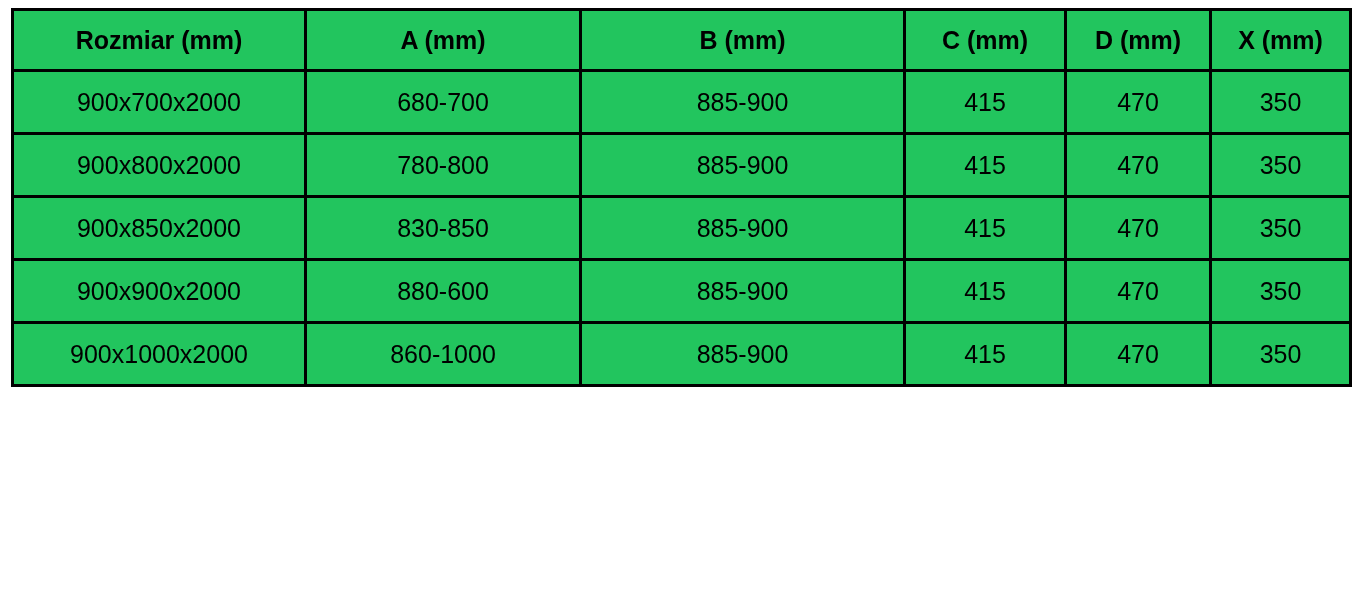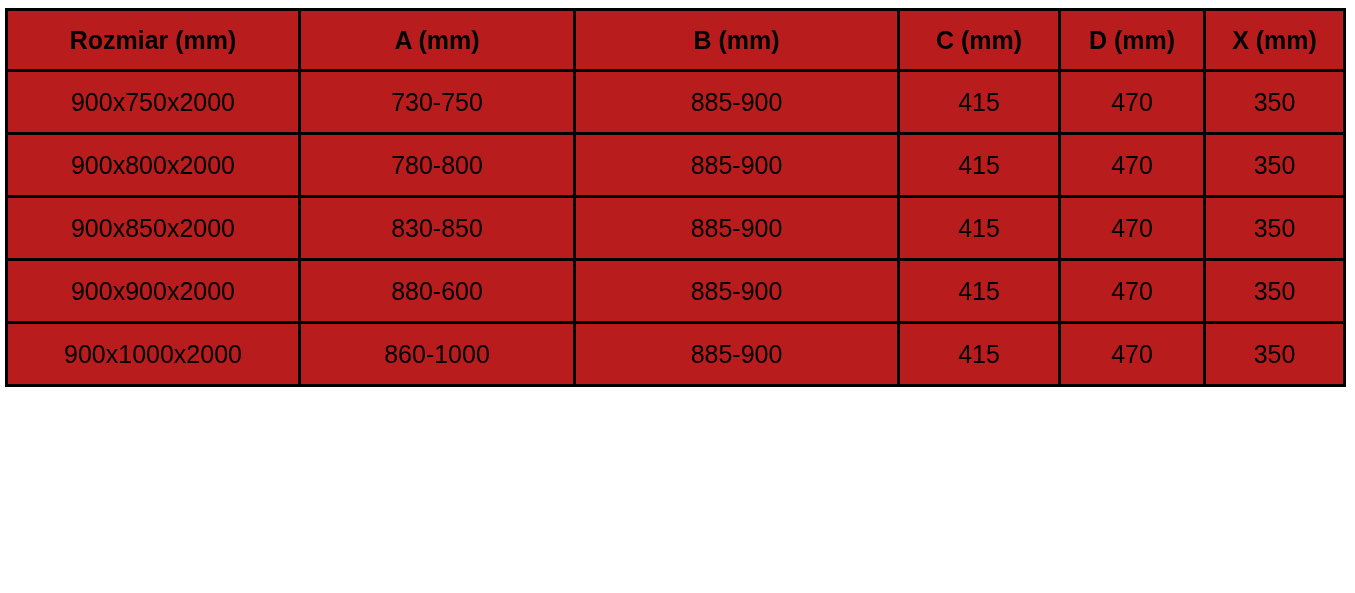--- a/index.html
+++ b/index.html
@@ -13,25 +13,25 @@
   }
   .page {
     position: relative;
     width: 1355px;
     height: 593px;
     background: #ffffff;
     overflow: hidden;
   }
   table.size-table {
     position: absolute;
-    left: 5px;
+    left: 11px;
     top: 8px;
     border-collapse: collapse;
     table-layout: fixed;
-    background: #b91c1c;
+    background: #22c55e;
   }
   table.size-table col.c1 { width: 293px; }
   table.size-table col.c2 { width: 275px; }
   table.size-table col.c3 { width: 324px; }
   table.size-table col.c4 { width: 161px; }
   table.size-table col.c5 { width: 145px; }
   table.size-table col.c6 { width: 140px; }
   table.size-table th,
   table.size-table td {
     border: 3px solid #000000;
@@ -70,22 +70,22 @@
           <th>Rozmiar (mm)</th>
           <th>A (mm)</th>
           <th>B (mm)</th>
           <th>C (mm)</th>
           <th>D (mm)</th>
           <th>X (mm)</th>
         </tr>
     </thead>
     <tbody>
         <tr>
-          <td>900x750x2000</td>
-          <td>730-750</td>
+          <td>900x700x2000</td>
+          <td>680-700</td>
           <td>885-900</td>
           <td>415</td>
           <td>470</td>
           <td>350</td>
         </tr>
         <tr>
           <td>900x800x2000</td>
           <td>780-800</td>
           <td>885-900</td>
           <td>415</td>

